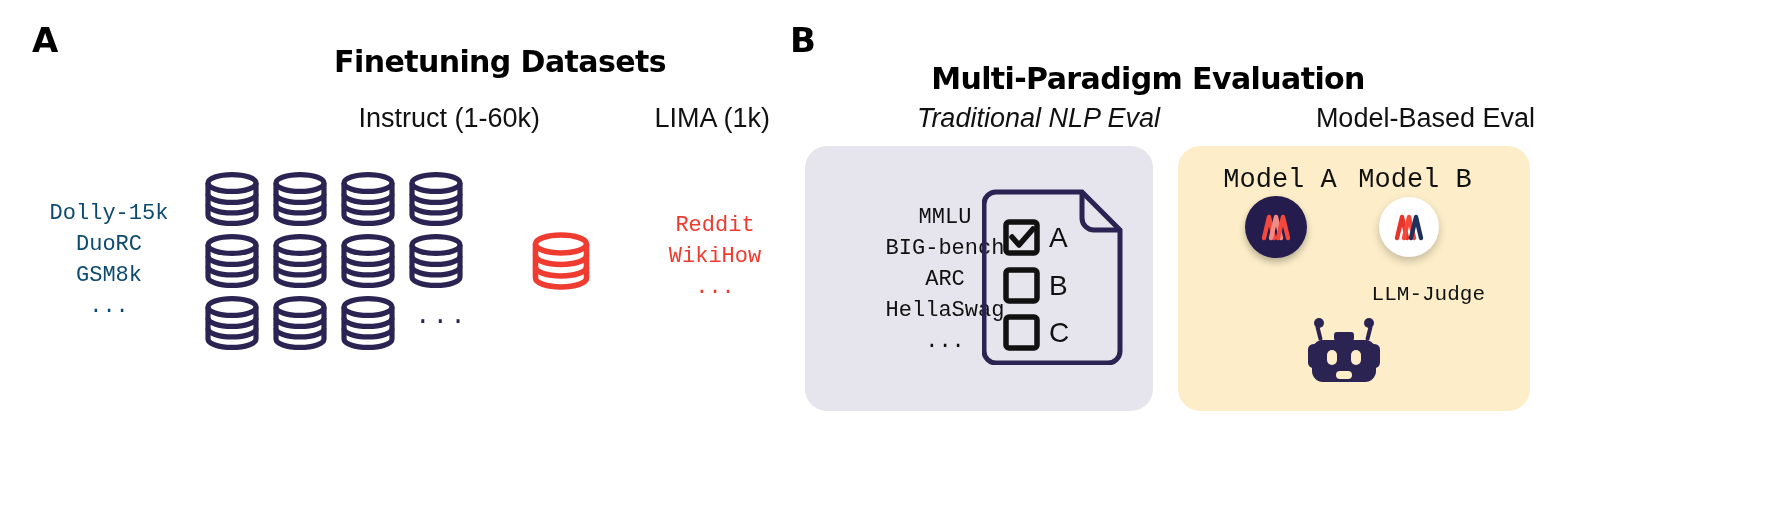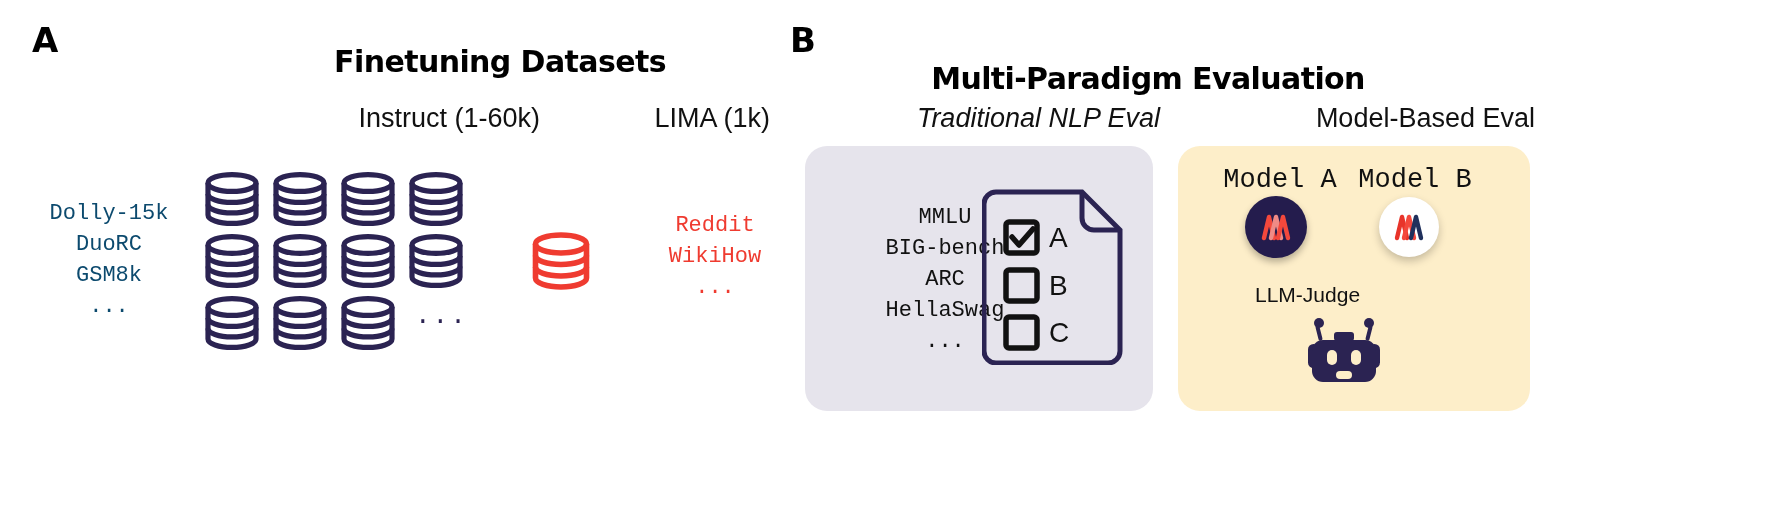--- a/index.html
+++ b/index.html
@@ -76,22 +76,22 @@
   .model-badge{position:absolute;border-radius:50%;
     display:flex;align-items:center;justify-content:center;}
   #badge-model-a{left:1245px;top:196px;width:62px;height:62px;
     background:#241c4d;box-shadow:0 4px 7px rgba(0,0,0,.28);}
   #badge-model-b{left:1379px;top:197px;width:60px;height:60px;
     background:#ffffff;box-shadow:0 4px 8px rgba(0,0,0,.22);}
   .badge-logo{width:40px;height:32px;display:block;}
 
   #label-llm-judge{
     position:absolute;left:1255px;top:283px;width:230px;
-    font-family:Liberation Sans, sans-serif;font-size:21px;color:#111;
-    text-align:left;white-space:nowrap;
+    font-family:Liberation Mono, monospace;font-size:21px;color:#111;
+    text-align:right;white-space:nowrap;
   }
   #robot-icon{position:absolute;left:1307px;top:314px;width:74px;height:72px;}
 </style>
 </head>
 <body>
 
 <div class="figure">
 
   <div class="panel-letter" id="letter-a">A</div>
   <div class="panel-title" id="title-a">Finetuning Datasets</div>

